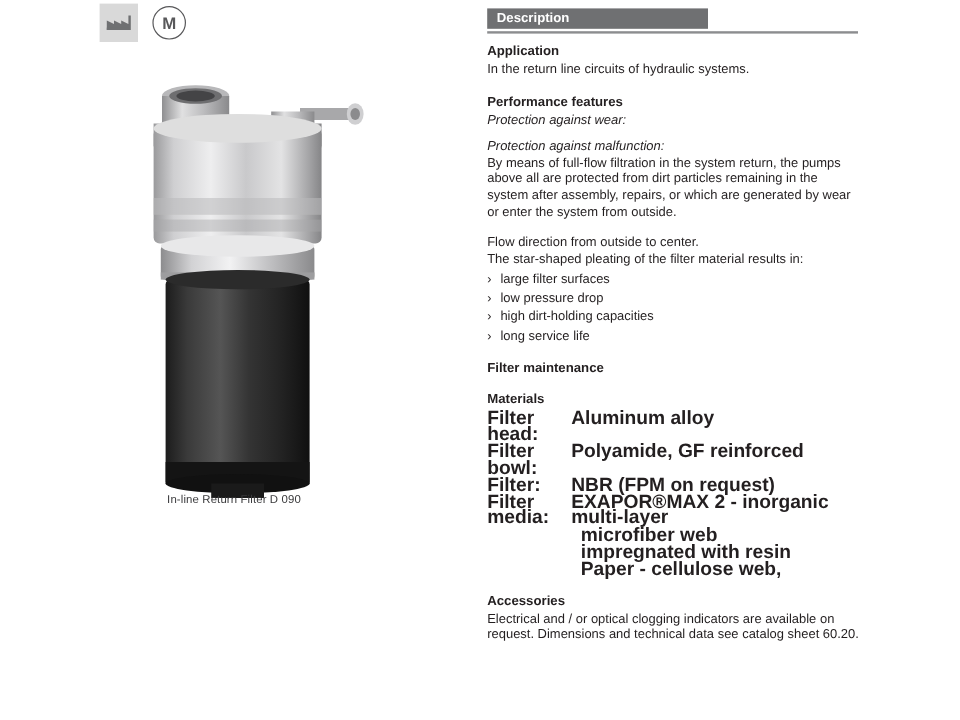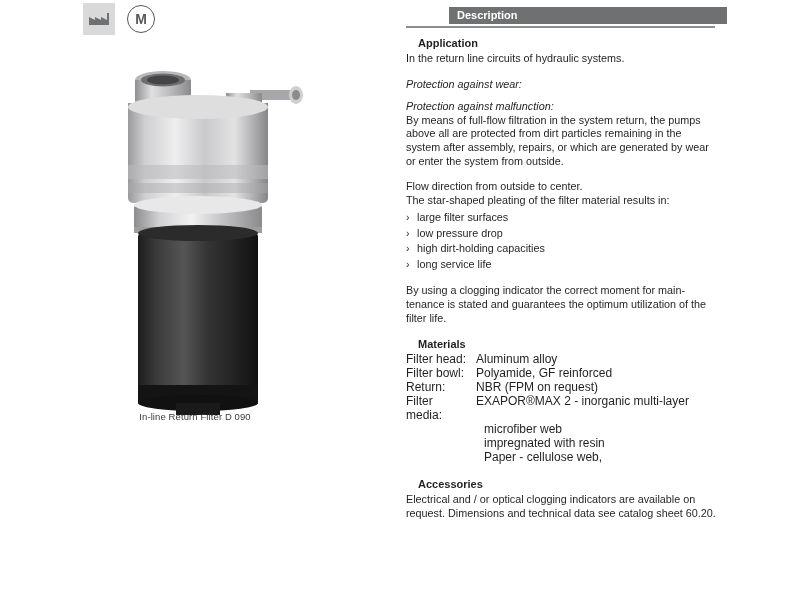--- a/index.html
+++ b/index.html
@@ -70,23 +70,22 @@
 
   
   .right-col {
     position: absolute;
     left: 406px; top: 0;
     width: 394px; height: 600px;
   }
   .desc-bar {
     position: absolute;
     left: 0; top: 7px;
-    width: 278px; height: 17px;
+    width: 184px; height: 17px;
     background: #6f7072;
-    margin-left: 43px;
   }
   .desc-bar span {
     color: #ffffff;
     font-size: 11px;
     font-weight: bold;
     line-height: 17px;
     padding-left: 8px;
     display: block;
   }
   .desc-rule {
@@ -101,21 +100,21 @@
     position: absolute;
     left: 0; top: 36px;
     width: 312px;
     font-size: 10.8px;
     line-height: 13.6px;
     color: #231f20;
   }
   .body h3 {
     font-size: 11px;
     font-weight: bold;
-    margin: 0 0 2px 12px;
+    margin: 0 0 2px 0;
     line-height: 14px;
   }
   .sec { margin-bottom: 12px; }
   p { margin: 0; }
   .ital { font-style: italic; }
   .gap { height: 9px; }
 
   ul.bullets {
     list-style: none;
     margin: 3px 0 0 0;
@@ -132,23 +131,24 @@
     font-size: 10.5px;
     color: #231f20;
   }
 
   table.materials {
     border-collapse: collapse;
     margin-top: 2px;
   }
   table.materials td {
     padding: 0 0 0.5px 0;
-    font-size: 12px;
+    font-size: 16px;
     line-height: 13.6px;
     vertical-align: top;
+    font-weight: bold;
   }
   table.materials td.lbl { width: 70px; padding-right: 4px; }
 </style>
 </head>
 <body>
 
 <div class="page">
 
   <div class="left-col">
 
@@ -239,55 +239,56 @@
     <div class="desc-rule"></div>
 
     <div class="body">
 
       <div class="sec">
         <h3>Application</h3>
         <p>In the return line circuits of hydraulic systems.</p>
       </div>
 
       <div class="sec">
+        <h3>Performance features</h3>
         <p class="ital">Protection against wear:</p>
         <div class="gap"></div>
         <p class="ital">Protection against malfunction:</p>
         <p>By means of full-flow filtration in the system return, the pumps above all are protected from dirt particles remaining in the system after assembly, repairs, or which are generated by wear or enter the system from outside.</p>
       </div>
 
       <div class="sec">
         <p>Flow direction from outside to center.</p>
         <p>The star-shaped pleating of the filter material results in:</p>
         <ul class="bullets">
           <li><span class="chev">›</span><span>large filter surfaces</span></li>
           <li><span class="chev">›</span><span>low pressure drop</span></li>
           <li><span class="chev">›</span><span>high dirt-holding capacities</span></li>
           <li><span class="chev">›</span><span>long service life</span></li>
         </ul>
       </div>
 
       <div class="sec">
-        <p>By using a clogging indicator the correct moment for main-tenance is stated and guarantees the optimum utilization of the filter life.</p>
+        <h3>Filter maintenance</h3>
       </div>
 
       <div class="sec">
         <h3>Materials</h3>
         <table class="materials">
           <tbody>
               <tr>
             <td class="lbl">Filter head:</td>
             <td>Aluminum alloy</td>
           </tr>
           <tr>
             <td class="lbl">Filter bowl:</td>
             <td>Polyamide, GF reinforced</td>
           </tr>
           <tr>
-            <td class="lbl">Return:</td>
+            <td class="lbl">Filter:</td>
             <td>NBR (FPM on request)</td>
           </tr>
           <tr>
             <td class="lbl">Filter media:</td>
             <td>EXAPOR®MAX 2 - inorganic multi-layer</td>
           </tr>
           <tr>
             <td class="lbl"></td>
             <td style="padding-left:8px">microfiber web</td>
           </tr>

